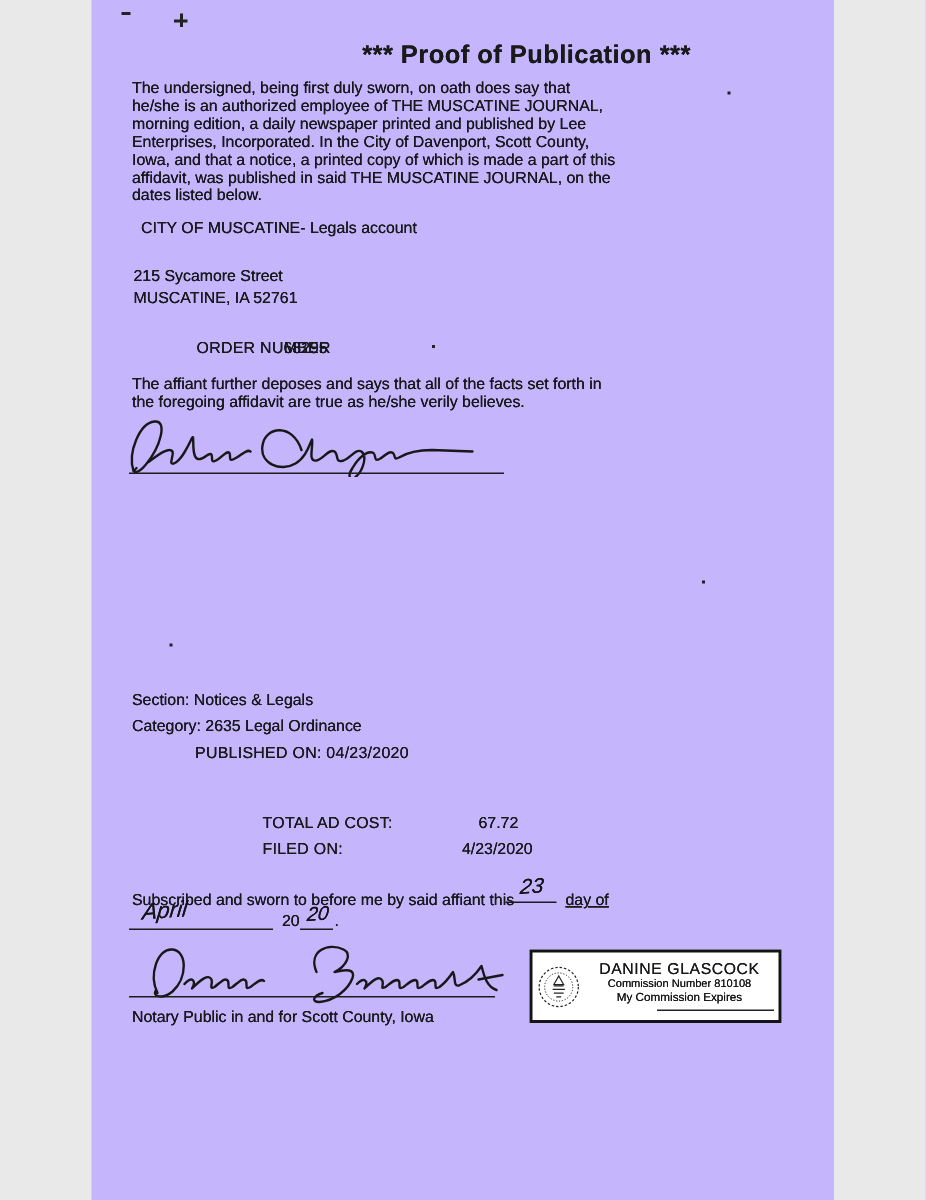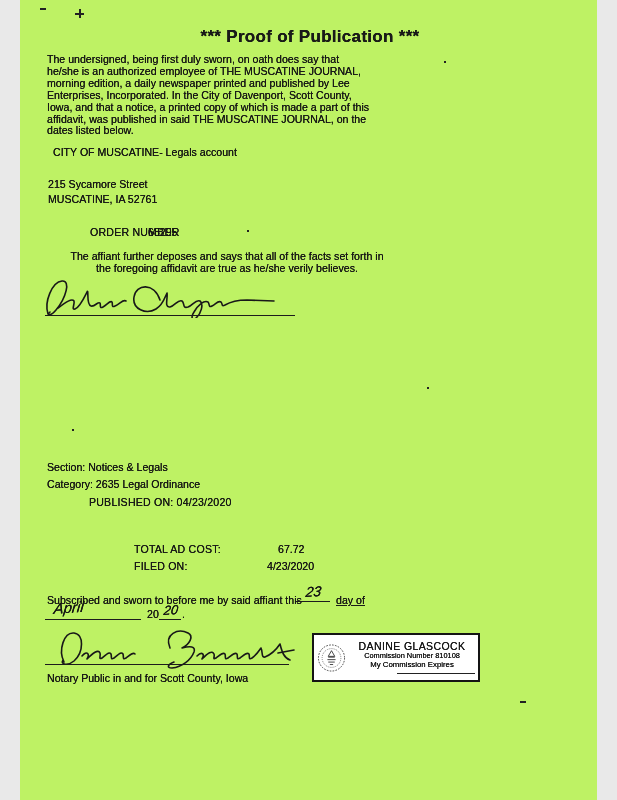--- a/index.html
+++ b/index.html
@@ -1,17 +1,17 @@
 <!DOCTYPE html>
 <html><head>
 <meta charset="utf-8">
 <style>
   html,body{margin:0;padding:0;background:#e9e9e9;}
   .page{
-    position:relative;width:577px;height:800px;background:#bef264;
+    position:relative;width:495px;height:800px;background:#c4b5fd;
     font-family:"Liberation Sans", sans-serif;color:#1a1a1a;overflow:hidden;
     margin:0 auto;
   }
   .abs{position:absolute;}
   .scan{text-shadow:0 0 0.35px #000;}
   .title{
     font-size:17px;font-weight:bold;letter-spacing:0.3px;
     width:580px;text-align:center;top:27px;left:0;
   }
   .body-text{
@@ -65,21 +65,21 @@
 Enterprises, Incorporated. In the City of Davenport, Scott County,
 Iowa, and that a notice, a printed copy of which is made a part of this
 affidavit, was published in said THE MUSCATINE JOURNAL, on the
 dates listed below.</div>
   <div class="abs line-text scan" style="left:28px;top:178px;">215 Sycamore Street</div>
   <div class="abs line-text scan" style="left:28px;top:193px;">MUSCATINE, IA 52761</div>
 
   <div class="abs line-text scan caps" style="left:28px;top:226px;">ORDER NUMBER</div>
   <div class="abs line-text scan" style="left:128px;top:226px;">68295</div>
 
-  <div class="abs body-text scan" style="left:27px;top:251px;text-align:center;">The affiant further deposes and says that all of the facts set forth in
+  <div class="abs body-text scan" style="left:27px;top:251px;">The affiant further deposes and says that all of the facts set forth in
 the foregoing affidavit are true as he/she verily believes.</div>
 
   <svg class="abs sig" style="left:22px;top:272px;" width="260" height="46" viewBox="0 0 260 46">
     <path d="M6 42 C2 30 10 10 20 9 C29 8 24 26 14 38 C9 44 4 44 8 40"></path>
     <path d="M16 36 C24 30 30 26 32 29 C33 32 29 38 33 37 C38 35 42 26 45 20 C47 16 44 33 49 34 C53 35 56 29 58 31 C59 33 57 37 61 35 C65 33 68 28 70 30 C71 32 69 36 73 34 C78 32 81 27 84 29"></path>
     <path d="M118 28 C112 10 94 12 92 25 C90 37 104 43 114 37 C121 33 123 25 125 21 C126 26 122 36 128 35 C133 34 136 27 140 29 C143 31 140 37 146 35 C151 33 154 27 158 29 C162 32 159 42 154 46 C151 49 148 46 152 40 C156 33 162 28 166 30 C168 32 166 36 170 34 C174 32 176 28 179 30 C181 32 179 35 183 33 C188 30 195 28 205 28 L232 29"></path>
   </svg>
   <div class="abs sig-line" style="left:25px;top:315px;width:250px;"></div>
 
   <div class="abs line-text scan" style="left:27px;top:461px;">Section: Notices &amp; Legals</div>

